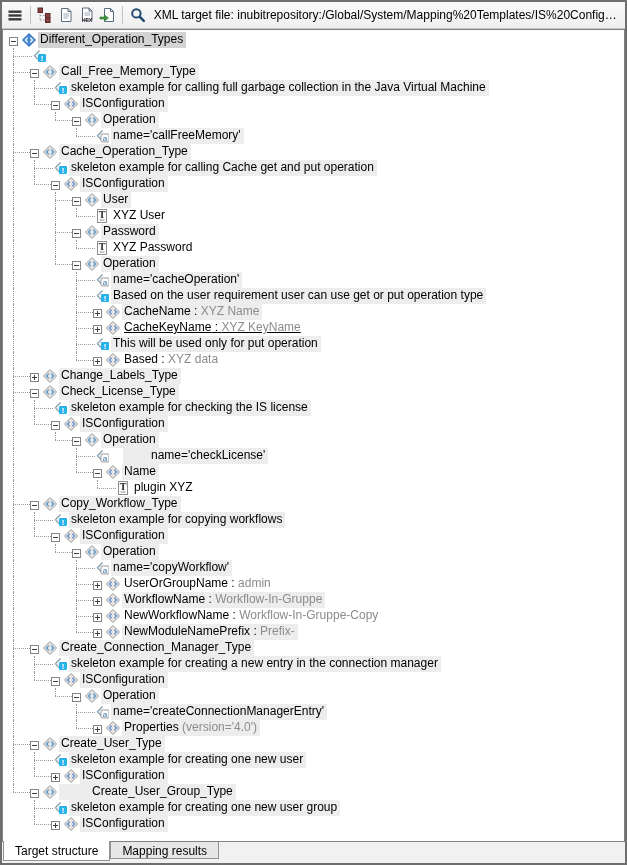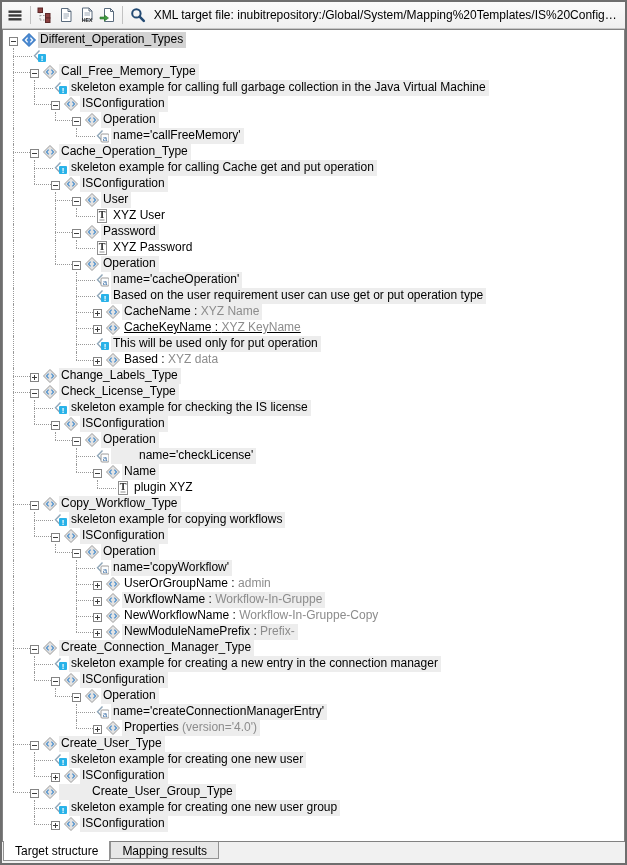--- a/index.html
+++ b/index.html
@@ -475,21 +475,21 @@
       </div>
       <div class="trow">
         <div class="g gv" style="left: 10px; top: 0px; height: 16px;"></div>
         <div class="g gv" style="left: 73px; top: 0px; height: 16px;"></div>
         <div class="g gh" style="left: 73px; top: 8px; width: 19px;"></div>
         <span class="nicon" style="left: 92px;"><svg width="14" height="14" viewBox="0 0 14 14">
             <path d="M7.5 1.5 L2.5 6.8 L7.5 12" fill="none" stroke="#8fa6b8" stroke-width="1.4"></path>
             <rect x="6" y="5" width="8" height="8" rx="1" fill="#fdfdfd" stroke="#9b9b9b"></rect>
             <text x="10" y="11.6" font-size="8" fill="#3a6ea5" text-anchor="middle" font-family="Liberation Sans, sans-serif">a</text>
           </svg></span>
-        <span class="nlabel hl" style="left: 108px; padding-left: 28px;"><span>name='checkLicense'</span></span>
+        <span class="nlabel hl" style="left: 120px; padding-left: 28px;"><span>name='checkLicense'</span></span>
       </div>
       <div class="trow">
         <div class="g gv" style="left: 10px; top: 0px; height: 16px;"></div>
         <div class="g gv" style="left: 73px; top: 0px; height: 8px;"></div>
         <div class="g gh" style="left: 73px; top: 8px; width: 17px;"></div>
         <div class="expander" style="left: 90px;"><svg width="9" height="9" viewBox="0 0 9 9">
             <rect x="0.5" y="0.5" width="8" height="8" fill="#fff" stroke="#848484"></rect>
             <line x1="2" y1="4.5" x2="7" y2="4.5" stroke="#3c3c3c"></line>
           </svg></div>
         <span class="nicon" style="left: 103px;"><svg width="14" height="14" viewBox="0 0 14 14">

